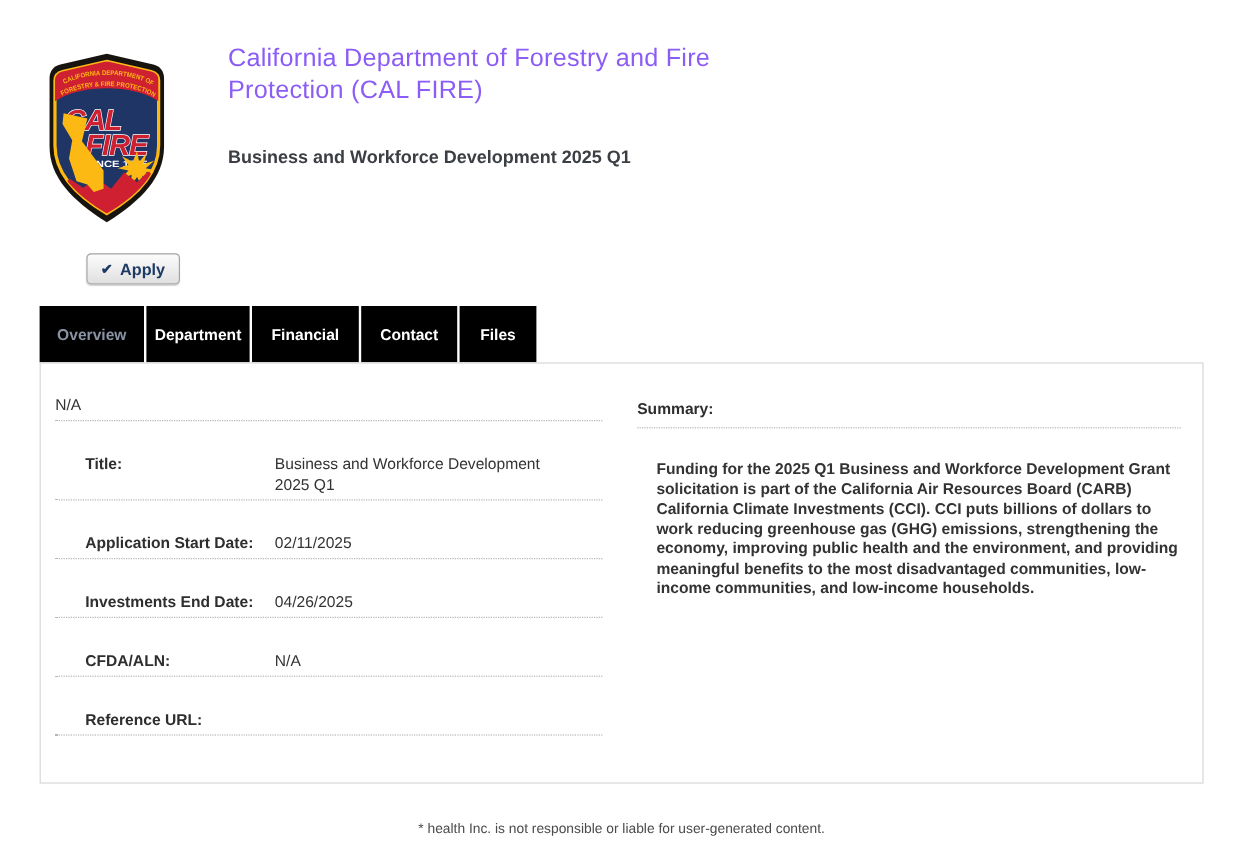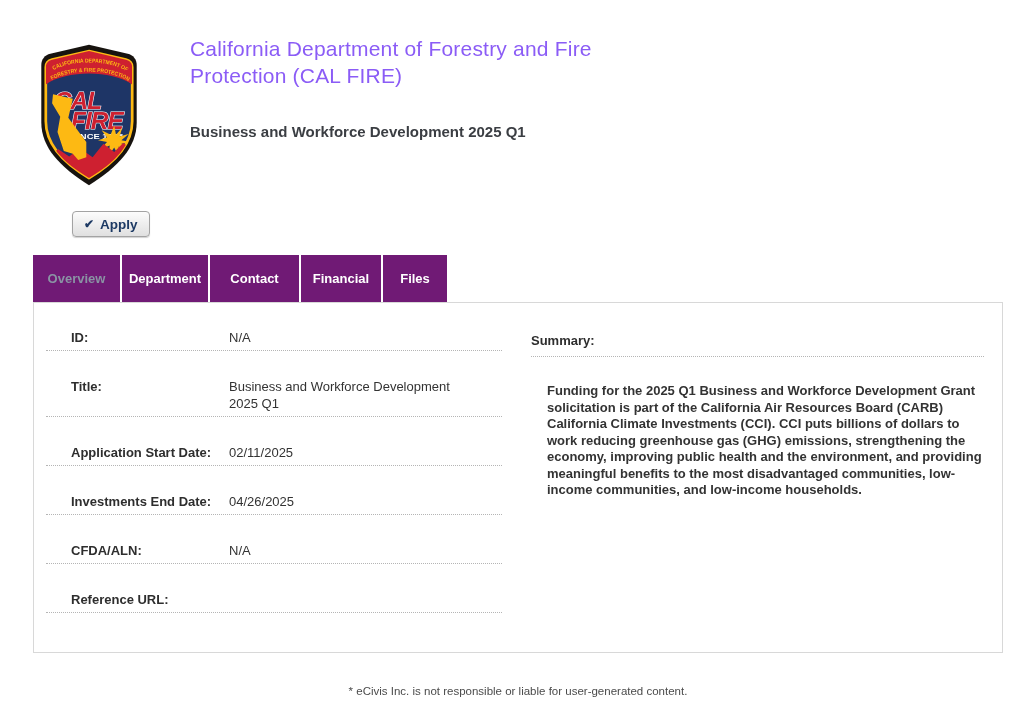--- a/index.html
+++ b/index.html
@@ -18,21 +18,21 @@
   .apply-btn { position:absolute; left:72px; top:211px; height:26px;
                display:inline-flex; align-items:center; gap:6px; padding:0 11px;
                border:1px solid #a3a3a3; border-radius:4px;
                background:linear-gradient(#fcfcfc,#e0e0e0);
                box-shadow:0 1px 1px rgba(0,0,0,.18);
                font-size:13.5px; font-weight:700; color:#1d3a64; cursor:pointer; }
   .apply-btn .chk { font-size:12px; line-height:1; color:#1d3a64; }
 
   
   .tabbar { position:absolute; left:33px; top:255px; height:47px; display:flex; gap:2px; }
-  .tab { background:#701a75; color:#fff; font-size:13px; font-weight:700;
+  .tab { background:#000000; color:#fff; font-size:13px; font-weight:700;
          display:flex; align-items:center; justify-content:center; cursor:pointer;
          font-stretch:condensed; }
   .tab.active { color:#8a93a4; cursor:default; }
   .tab:nth-child(1){ width:87px; } .tab:nth-child(2){ width:86px; }
   .tab:nth-child(3){ width:89px; } .tab:nth-child(4){ width:80px; }
   .tab:nth-child(5){ width:64px; }
 
   
   .panel { position:absolute; left:33px; top:302px; width:970px; height:351px;
            background:#fff; border:1px solid #d8d8d8; display:flex; }
@@ -103,29 +103,28 @@
 <div class="program-title">Business and Workforce Development 2025 Q1</div>
 
 <button class="apply-btn">
   <span class="chk">✔</span>
   <span>Apply</span>
 </button>
 
 <div class="tabbar">
   <div class="tab active">Overview</div>
   <div class="tab">Department</div>
+  <div class="tab">Financial</div>
   <div class="tab">Contact</div>
-  <div class="tab">Financial</div>
   <div class="tab">Files</div>
 </div>
 
 <div class="panel">
   <div class="left-col">
     <div class="field-row">
-      <div class="field-label">ID:</div>
       <div class="field-value">N/A</div>
     </div>
     <div class="field-row">
       <div class="field-label">Title:</div>
       <div class="field-value">Business and Workforce Development 2025 Q1</div>
     </div>
     <div class="field-row">
       <div class="field-label">Application Start Date:</div>
       <div class="field-value">02/11/2025</div>
     </div>
@@ -144,13 +143,13 @@
   </div>
 
   <div class="v-divider"></div>
 
   <div class="right-col">
     <div class="summary-header">Summary:</div>
     <p class="summary-text">Funding for the 2025 Q1 Business and Workforce Development Grant solicitation is part of the California Air Resources Board (CARB) California Climate Investments (CCI). CCI puts billions of dollars to work reducing greenhouse gas (GHG) emissions, strengthening the economy, improving public health and the environment, and providing meaningful benefits to the most disadvantaged communities, low-income communities, and low-income households.</p>
   </div>
 </div>
 
-<div class="footer">* eCivis Inc. is not responsible or liable for user-generated content.</div>
+<div class="footer">* health Inc. is not responsible or liable for user-generated content.</div>
 
 </body></html>

